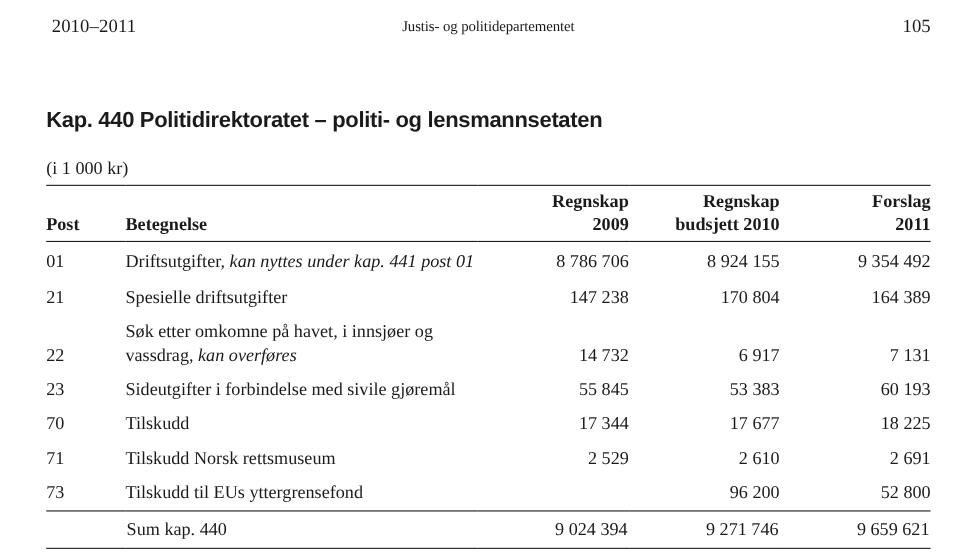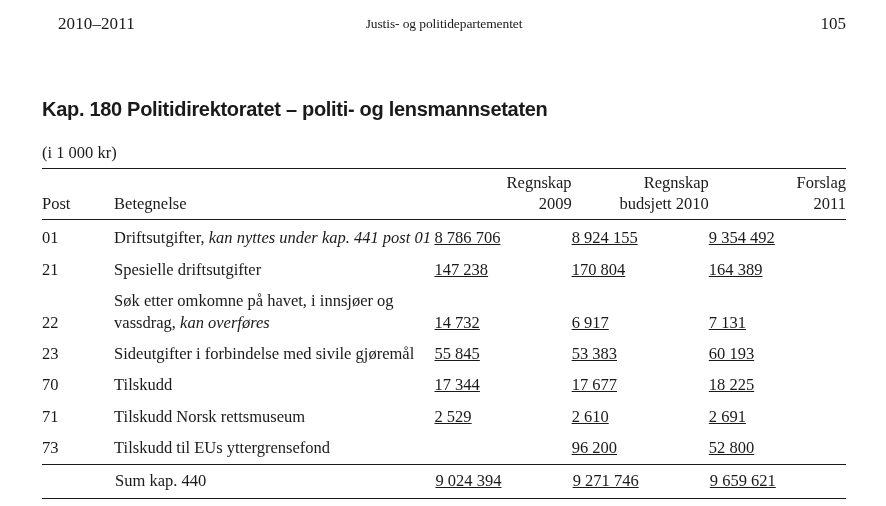--- a/index.html
+++ b/index.html
@@ -19,21 +19,21 @@
   
   .running-head {
     position: absolute;
     top: 14px;
     left: 42px;
     right: 40px;
     height: 20px;
   }
   .rh-left {
     position: absolute;
-    left: 16px;
+    left: 5px;
     top: 0;
     font-size: 17px;
     letter-spacing: 0.1px;
   }
   .rh-center {
     position: absolute;
     left: 0;
     right: 0;
     top: 0;
     text-align: center;
@@ -85,40 +85,40 @@
   table.budget {
     width: 100%;
     border-collapse: collapse;
     font-size: 16.5px;
   }
   table.budget col.c-post  { width: 72px; }
   table.budget col.c-desc  { width: 320px; }
   table.budget col.c-num   { width: 137px; }
 
   table.budget thead th {
-    font-weight: normal;
+    font-weight: bold;
     vertical-align: bottom;
     padding: 3px 0 5px 0;
     border-top: 1.4px solid #1a1a1a;
     border-bottom: 1.4px solid #1a1a1a;
     line-height: 1.28;
   }
   th.h-post, th.h-desc { text-align: left; }
   th.h-post { padding-left: 1px; margin-left: 48px; }
   th.h-num  { text-align: right; padding-right: 1px; }
   th .hdr-line2 { display: block; }
 
   table.budget tbody td {
     vertical-align: bottom;
     padding: 5px 0 5px 0;
     line-height: 1.3;
   }
   td.post { text-align: left; padding-left: 1px; vertical-align: top; }
   td.desc { text-align: left; }
-  td.num  { padding-right: 1px; white-space: nowrap; text-decoration: underline; }
+  td.num  { text-align: right; padding-right: 1px; white-space: nowrap; }
   td.desc i { font-style: italic; }
 
   tbody tr.row-first td { padding-top: 7px; }
 
   
   tr.sum-row td {
     border-top: 1.4px solid #1a1a1a;
     border-bottom: 1.4px solid #1a1a1a;
     padding-top: 6px;
     padding-bottom: 7px;
@@ -128,21 +128,21 @@
 <body>
 
 <div class="running-head">
   <span class="rh-left">2010–2011</span>
   <span class="rh-center">
     <span class="rh-sub">Justis- og politidepartementet</span>
   </span>
   <span class="rh-right">105</span>
 </div>
 
-<div class="chapter-heading">Kap. 180 Politidirektoratet – politi- og lensmannsetaten</div>
+<div class="chapter-heading">Kap. 440 Politidirektoratet – politi- og lensmannsetaten</div>
 
 <div class="table-wrap">
 
   <div class="unit-note">(i 1 000 kr)</div>
 
   <table class="budget">
     <colgroup>
       <col class="c-post">
       <col class="c-desc">
       <col class="c-num">

